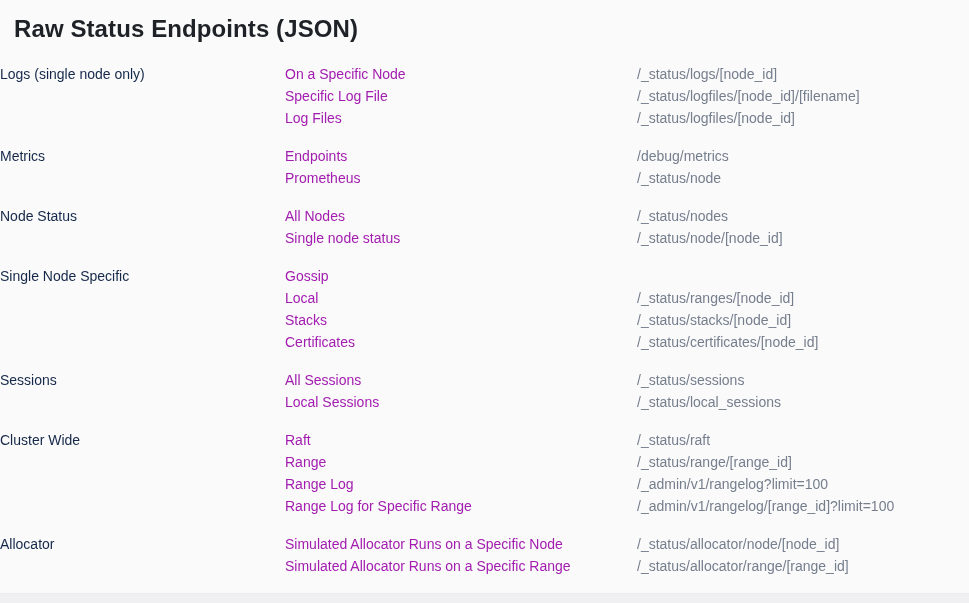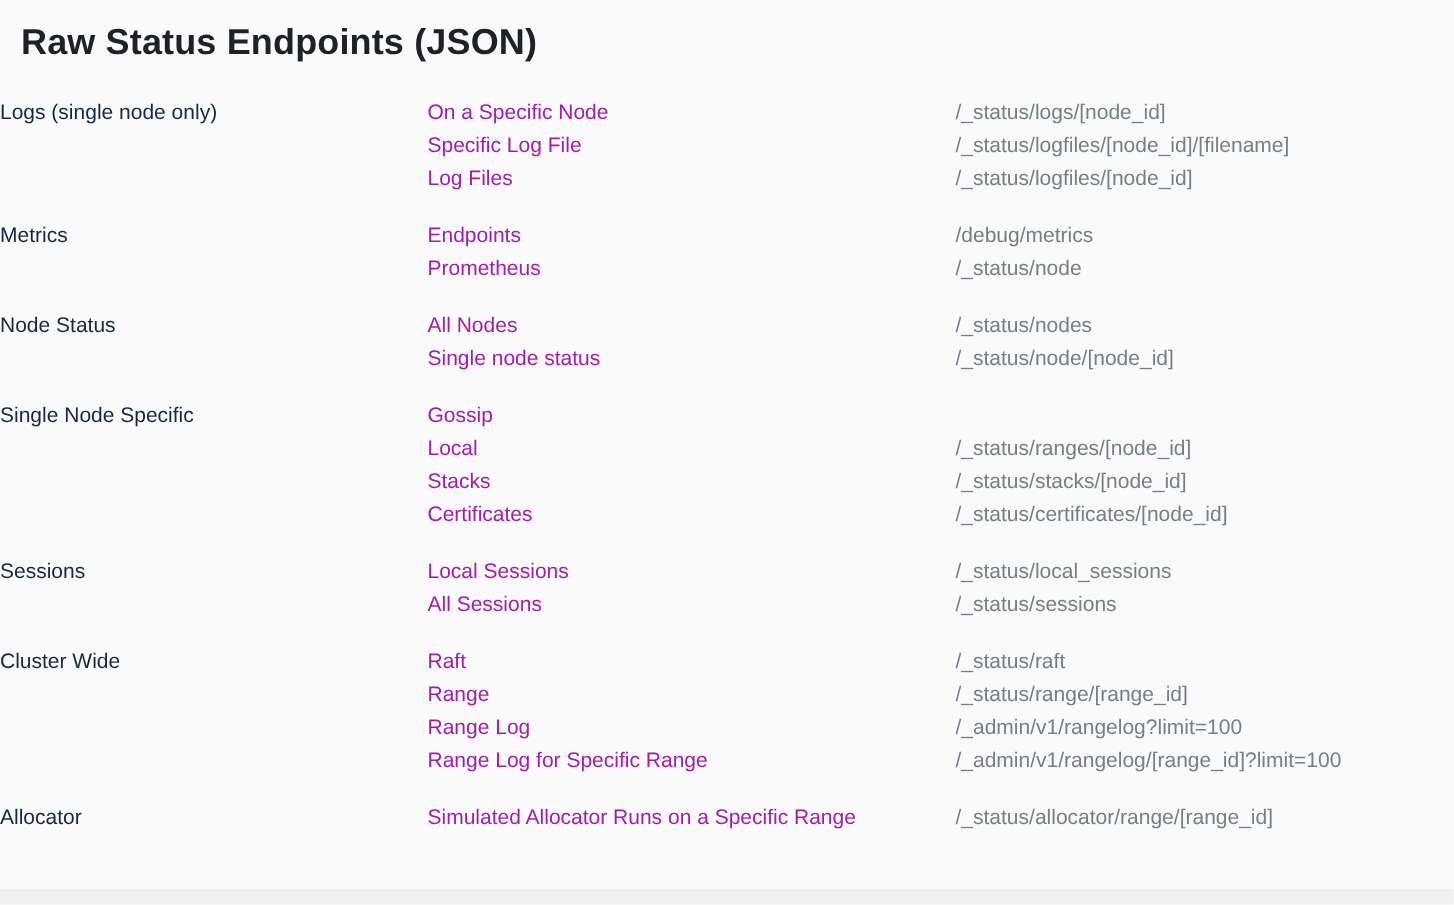--- a/index.html
+++ b/index.html
@@ -135,26 +135,26 @@
         <a class="link">Certificates</a>
         <div class="path">/_status/certificates/[node_id]</div>
       </div>
     </div>
   </div>
 
   <div class="section">
     <div class="cat">Sessions</div>
     <div class="entries">
       <div class="entry">
+        <a class="link">All Sessions</a>
+        <div class="path">/_status/sessions</div>
+      </div>
+      <div class="entry">
         <a class="link">Local Sessions</a>
         <div class="path">/_status/local_sessions</div>
-      </div>
-      <div class="entry">
-        <a class="link">All Sessions</a>
-        <div class="path">/_status/sessions</div>
       </div>
     </div>
   </div>
 
   <div class="section">
     <div class="cat">Cluster Wide</div>
     <div class="entries">
       <div class="entry">
         <a class="link">Raft</a>
         <div class="path">/_status/raft</div>
@@ -171,20 +171,24 @@
         <a class="link">Range Log for Specific Range</a>
         <div class="path">/_admin/v1/rangelog/[range_id]?limit=100</div>
       </div>
     </div>
   </div>
 
   <div class="section">
     <div class="cat">Allocator</div>
     <div class="entries">
       <div class="entry">
+        <a class="link">Simulated Allocator Runs on a Specific Node</a>
+        <div class="path">/_status/allocator/node/[node_id]</div>
+      </div>
+      <div class="entry">
         <a class="link">Simulated Allocator Runs on a Specific Range</a>
         <div class="path">/_status/allocator/range/[range_id]</div>
       </div>
     </div>
   </div>
 
 </div>
 
 <div class="footer-strip"></div>
 

